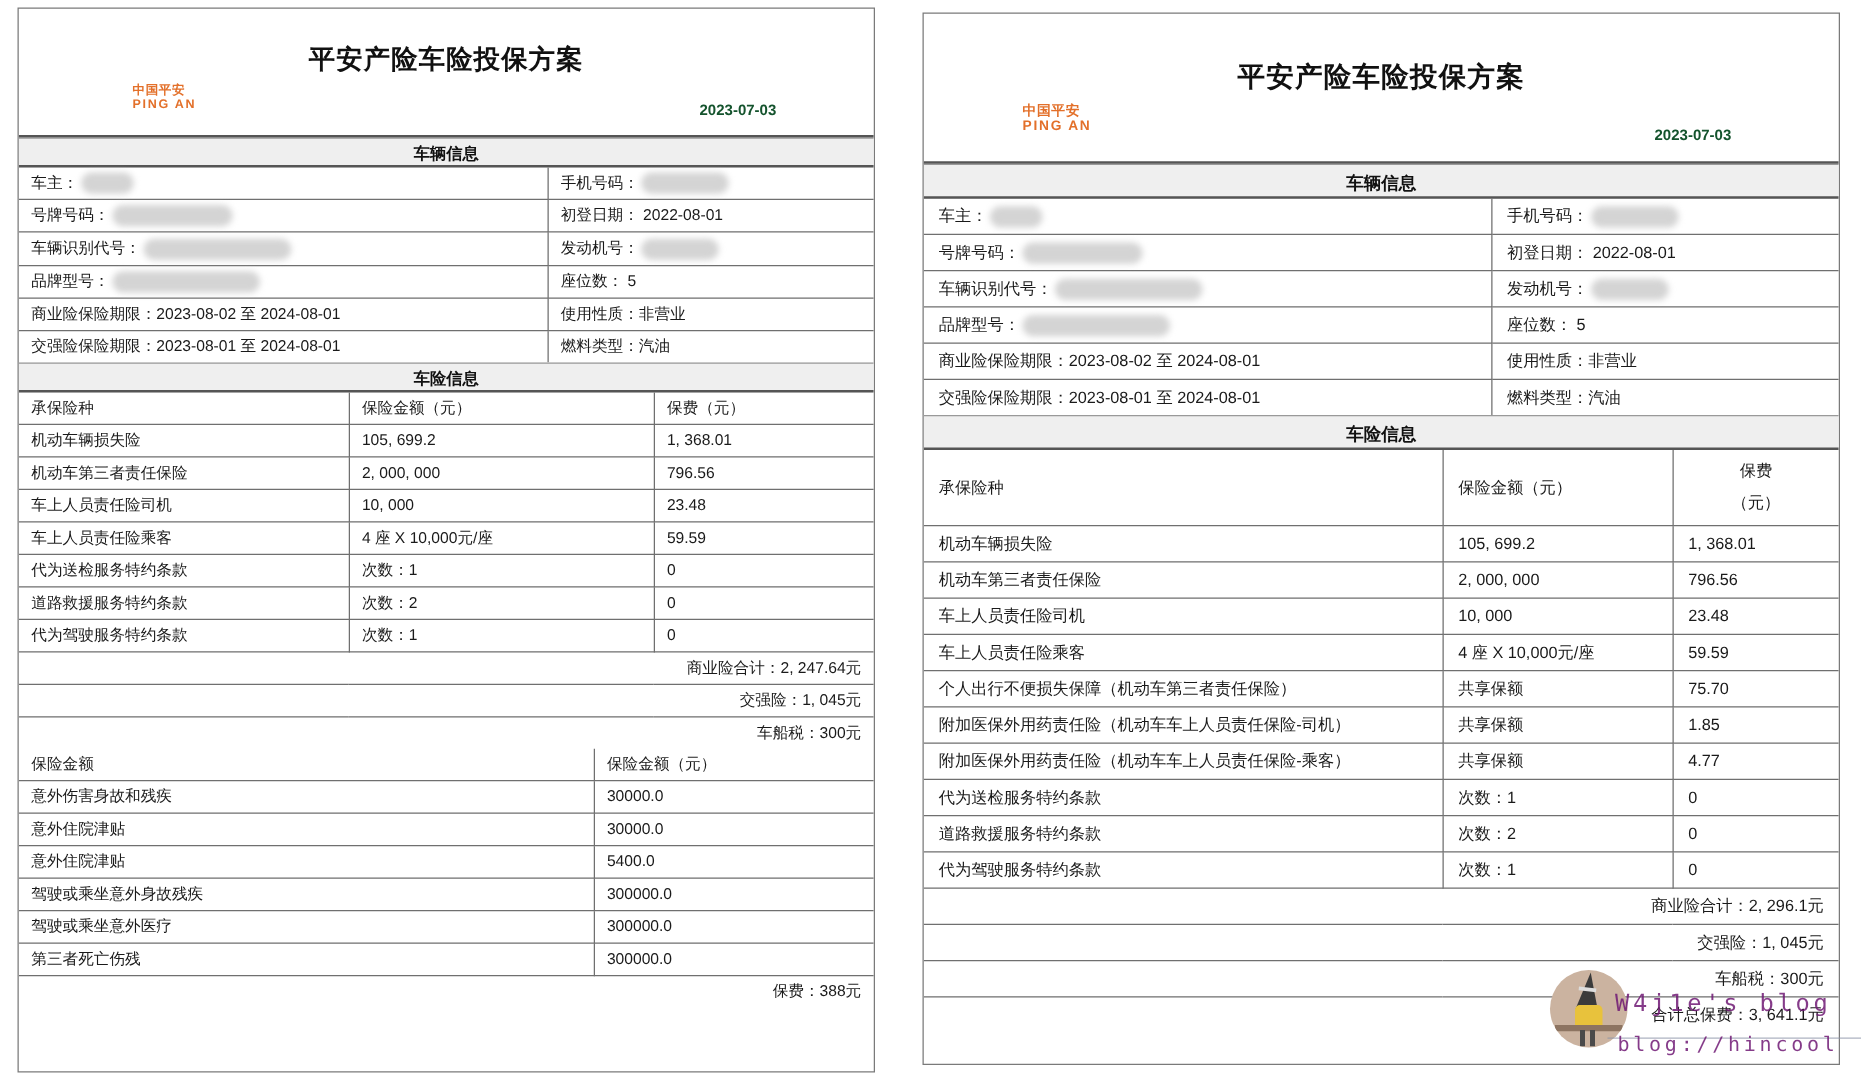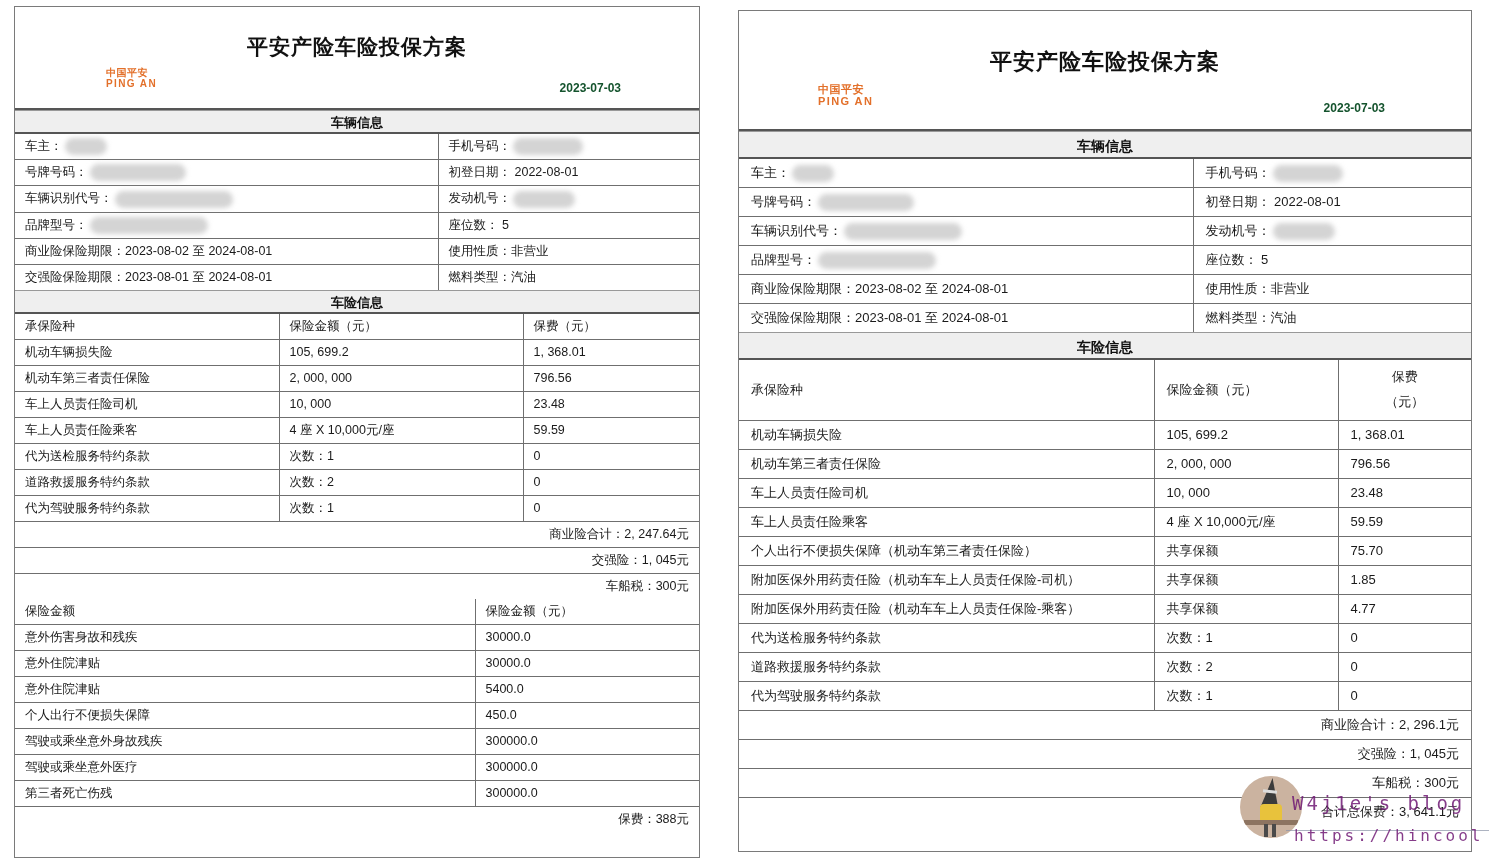--- a/index.html
+++ b/index.html
@@ -319,24 +319,20 @@
           </tr>
           <tr>
             <td>意外住院津贴</td>
             <td class="nb-r">30000.0</td>
           </tr>
           <tr>
             <td>意外住院津贴</td>
             <td class="nb-r">5400.0</td>
           </tr>
           <tr>
-            <td>个人出行不便损失保障</td>
-            <td class="nb-r">450.0</td>
-          </tr>
-          <tr>
             <td>驾驶或乘坐意外身故残疾</td>
             <td class="nb-r">300000.0</td>
           </tr>
           <tr>
             <td>驾驶或乘坐意外医疗</td>
             <td class="nb-r">300000.0</td>
           </tr>
           <tr>
             <td>第三者死亡伤残</td>
             <td class="nb-r">300000.0</td>
@@ -481,16 +477,16 @@
     <div id="wm-avatar">
       <div class="hat"></div>
         <div class="hatstripe"></div>
       <div class="body"></div>
         <div class="bench"></div>
       <div class="legs"></div>
         <div class="legs2"></div>
     </div>
     <div id="wm-line"></div>
     <div id="wm-text1">W4j1e's blog</div>
-    <div id="wm-text2">https://hincool</div>
+    <div id="wm-text2">blog://hincool</div>
   </div>
 
 </div>
 
 </body></html>

